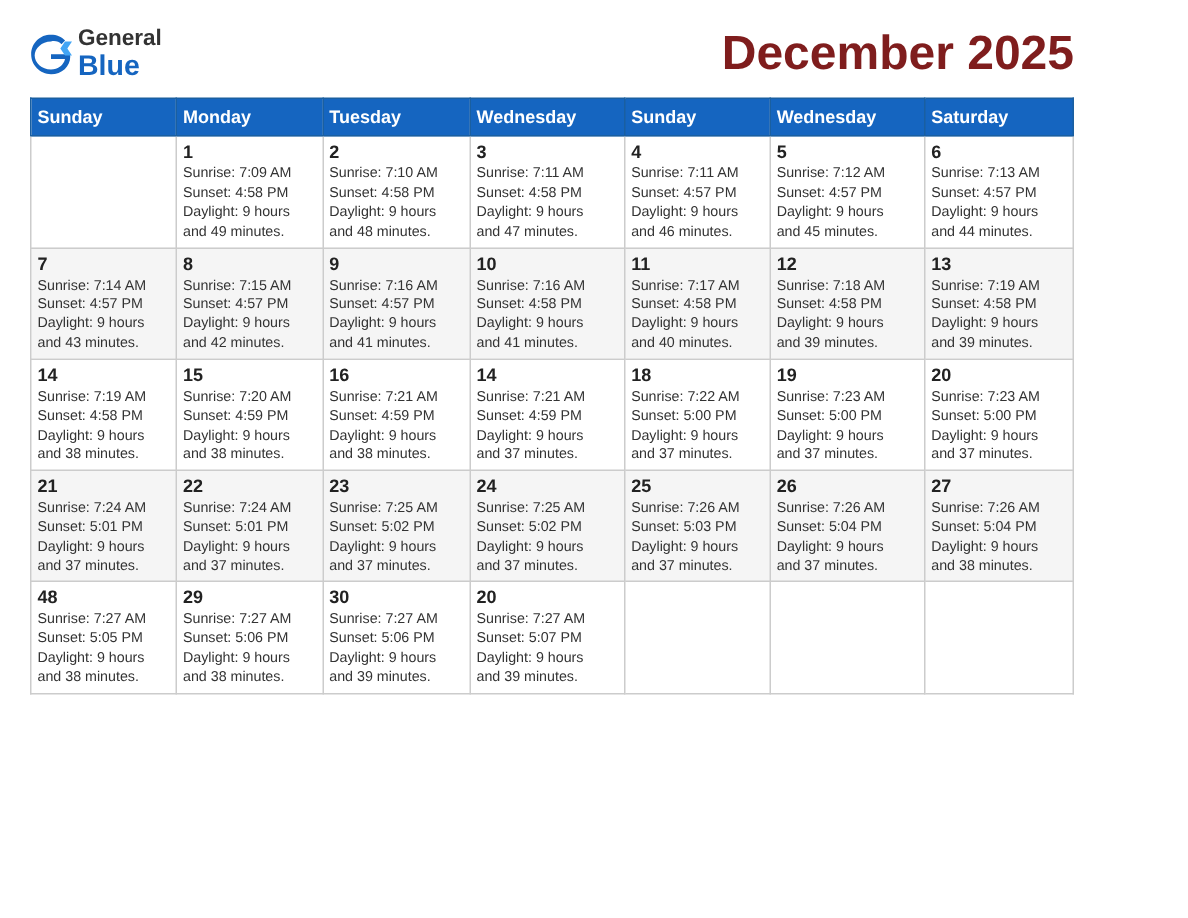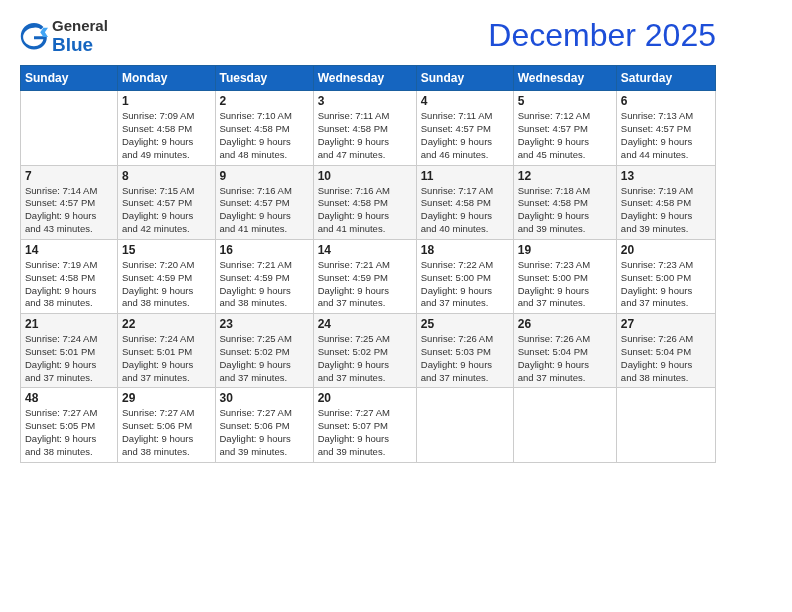--- a/index.html
+++ b/index.html
@@ -44,22 +44,22 @@
     }
     .logo-icon {
       width: 28px;
       height: 28px;
     }
     .title-block {
       text-align: right;
     }
     .main-title {
       font-size: 32px;
-      font-weight: normal;
-      color: #1d4ed8;
+      font-weight: bold;
+      color: #7f1d1d;
       line-height: 1.1;
     }
     .subtitle {
       font-size: 14px;
       color: #555;
     }
     .calendar {
       width: 100%;
       border-collapse: collapse;
       border: 1px solid #ccc;

